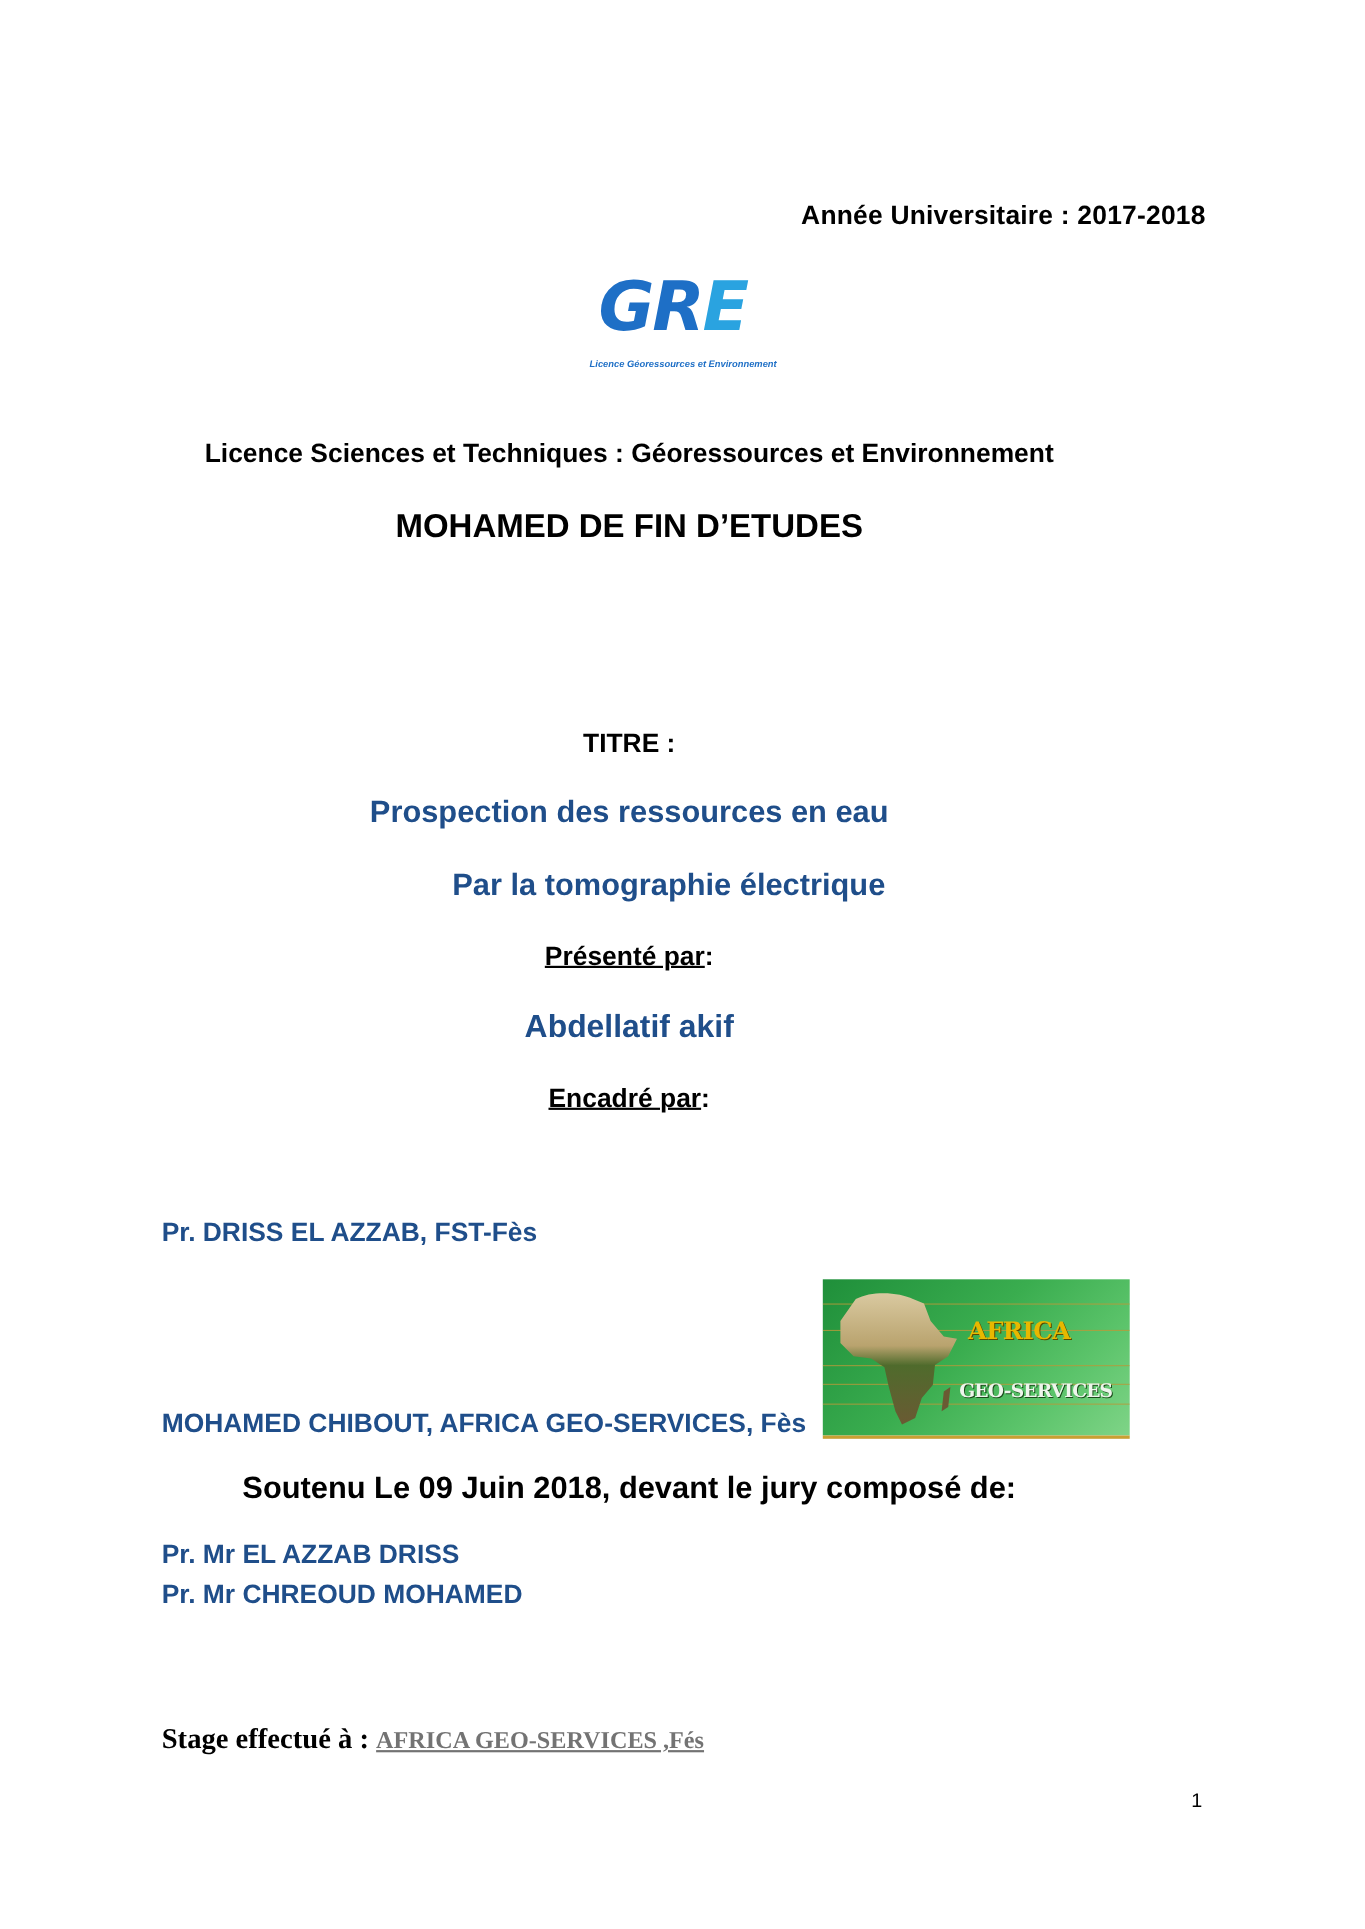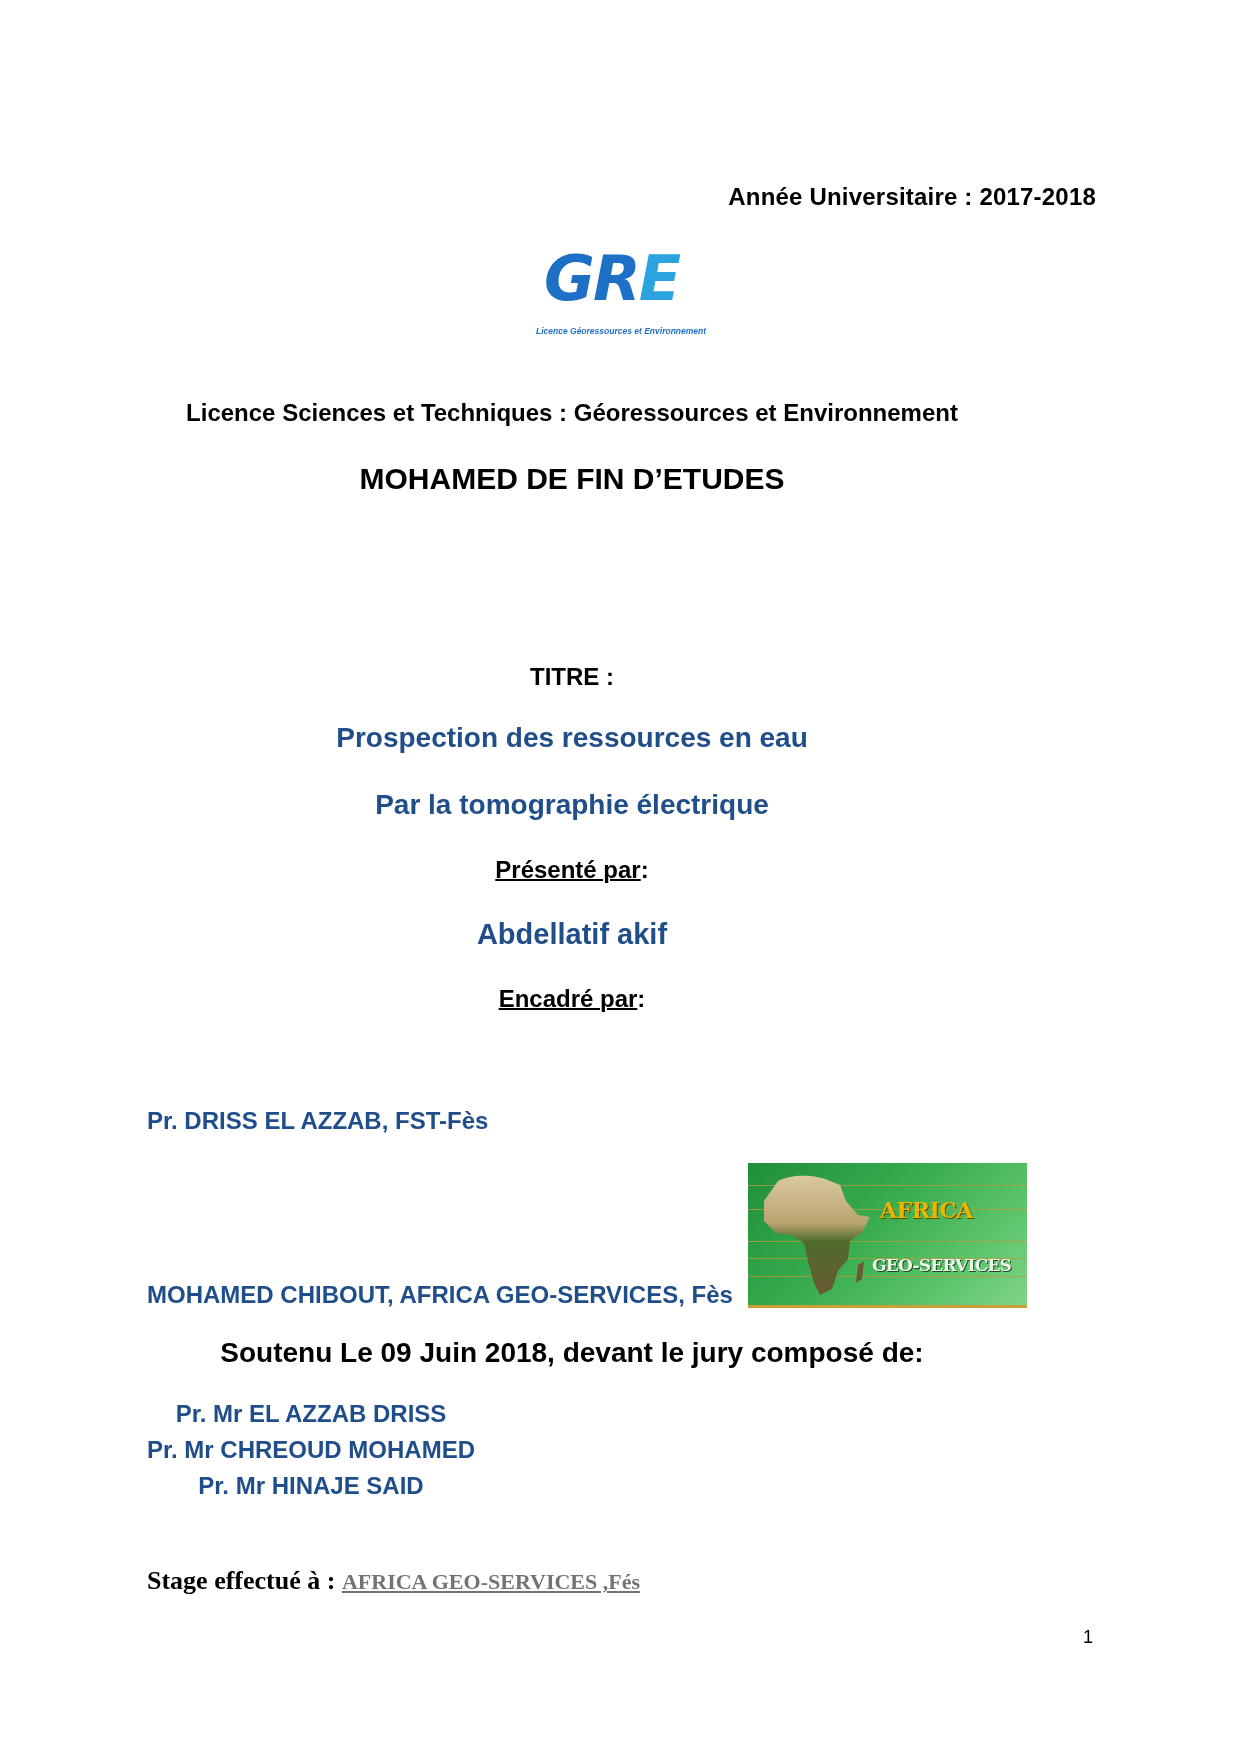--- a/index.html
+++ b/index.html
@@ -1,36 +1,36 @@
 <!DOCTYPE html>
 <html><head>
 <meta charset="utf-8">
 <style>
   html, body { margin: 0; padding: 0; background: #ffffff; }
   body { width: 1241px; height: 1754px; position: relative; overflow: hidden;
          font-family: "Liberation Sans", "DejaVu Sans", sans-serif; color: #000; }
-  .abs { position: absolute; text-align: center; }
+  .abs { position: absolute; }
   .center { left: 0; width: 1144px; text-align: center; }
   .navy { color: #1f4e8a; }
   .year { right: 145px; top: 183px; font-size: 24px; font-weight: bold; letter-spacing: 0.2px; }
 
   
   .gre-logo { left: 536px; top: 248px; width: 180px; height: 90px; }
   .gre-text { position: absolute; left: 8px; top: 0; font-size: 62px; font-weight: bold; font-style: italic;
               color: #1e6fc6; letter-spacing: -2px; line-height: 62px; font-family: "DejaVu Sans", sans-serif; }
   .gre-e { color: #2aa3e0; }
   .gre-sub { position: absolute; left: 0; top: 78px; font-size: 8.5px; font-style: italic; font-weight: bold;
              color: #1e6fc6; white-space: nowrap; }
 
   .lic { top: 399px; font-size: 24px; font-weight: bold; }
   .memoire { top: 462px; font-size: 30px; font-weight: bold; }
   .pour { top: 535px; font-size: 32px; line-height: 54px; }
   .titre { top: 663px; font-size: 24px; font-weight: bold; }
   .t1 { top: 722px; font-size: 28px; font-weight: bold; }
-  .t2 { top: 789px; font-size: 28px; font-weight: bold; }
+  .t2 { top: 789px; font-size: 28px; font-weight: bold; padding-left: 36px; }
   .pres { top: 856px; font-size: 24px; font-weight: bold; }
   .pres u, .enc u { text-decoration: underline; text-decoration-thickness: 2px; }
   .author { top: 918px; font-size: 29px; font-weight: bold; }
   .enc { top: 985px; font-size: 24px; font-weight: bold; }
 
   .sup1 { left: 147px; top: 1107px; font-size: 24px; font-weight: bold; }
   .sup2 { left: 147px; top: 1281px; font-size: 24px; font-weight: bold; }
 
   
   .ags-logo { left: 748px; top: 1163px; width: 262px; height: 142px;
@@ -102,20 +102,19 @@
   <div class="ags-t2">GEO-SERVICES</div>
 </div>
 
 <div class="abs sup2 navy">MOHAMED CHIBOUT, AFRICA GEO-SERVICES, Fès</div>
 
 <div class="abs center sout">Soutenu Le 09 Juin 2018,  devant le jury composé de:</div>
 
 <div class="abs jury navy">
   <div>Pr. Mr EL AZZAB  DRISS</div>
   <div>Pr. Mr CHREOUD MOHAMED</div>
-  <div>Pr. Mr HINAJE SAID</div>
 </div>
 
 <div class="abs stage">
   <span>Stage effectué à : </span><span class="red">AFRICA GEO-SERVICES ,Fés</span>
 </div>
 
 <div class="abs pagenum">1</div>
 
 </body></html>

